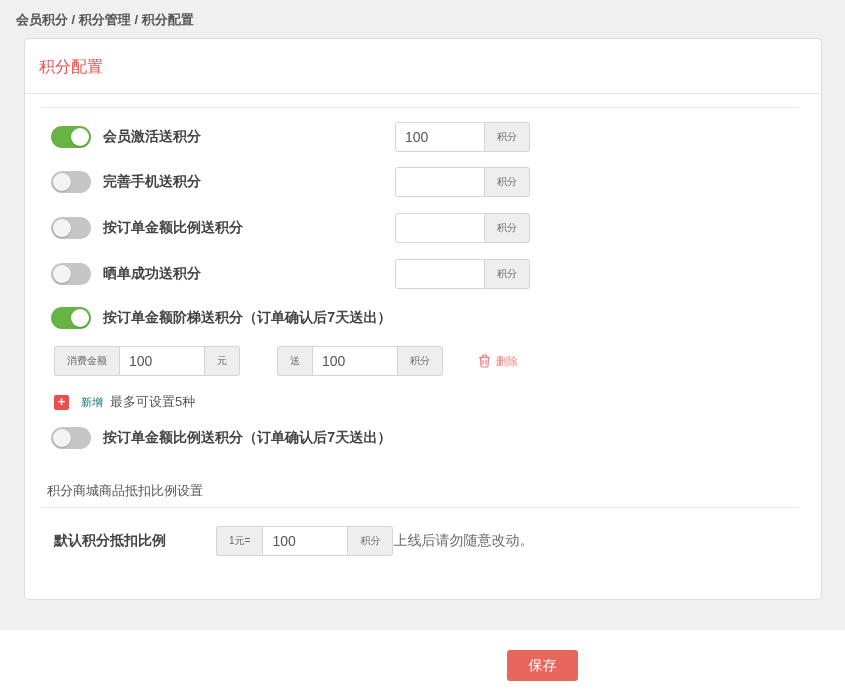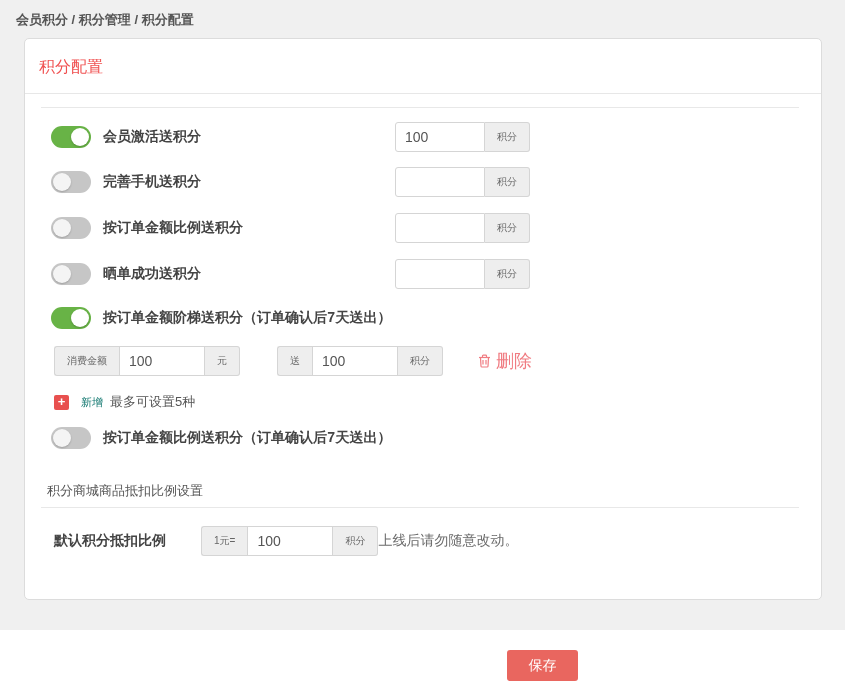--- a/index.html
+++ b/index.html
@@ -97,37 +97,37 @@
     white-space: nowrap;
   }
   .ig .addon.left  { border-right: none; border-radius: 3px 0 0 3px; }
   .ig .addon.right { border-left: none;  border-radius: 0 3px 3px 0; }
   .ig input.mid { border-radius: 0; width: 86px; }
   .ig.g2 { margin-left: 37px; }
 
   .delete-link {
     display: flex; align-items: center;
     margin-left: 35px;
-    color: #f07c82; font-size: 18px; cursor: pointer;
+    color: #f07c82; font-size: 11px; cursor: pointer;
   }
   .delete-link svg { margin-right: 5px; display: block; }
 
   .add-link { display: flex; align-items: center; cursor: pointer; }
   .plus-icon {
     width: 15px; height: 15px; border-radius: 2px;
     background: #e8504f; color: #fff;
     font-size: 13px; font-weight: bold;
     line-height: 14px; text-align: center;
     display: inline-block;
   }
   .add-text { color: #0f766e; font-size: 11px; margin-left: 12px; }
   .add-hint { color: #555; font-size: 13px; margin-left: 7px; }
 
   .deduct-label {
-    width: 147px;
+    width: 162px;
     font-size: 14px; font-weight: bold; color: #444;
     white-space: nowrap;
   }
   .deduct-note { font-size: 14px; color: #6b6b6b; }
 
   .footer {
     position: absolute; left: 0; top: 630px;
     width: 845px; height: 60px; background: #fff;
   }
   .save-btn {

